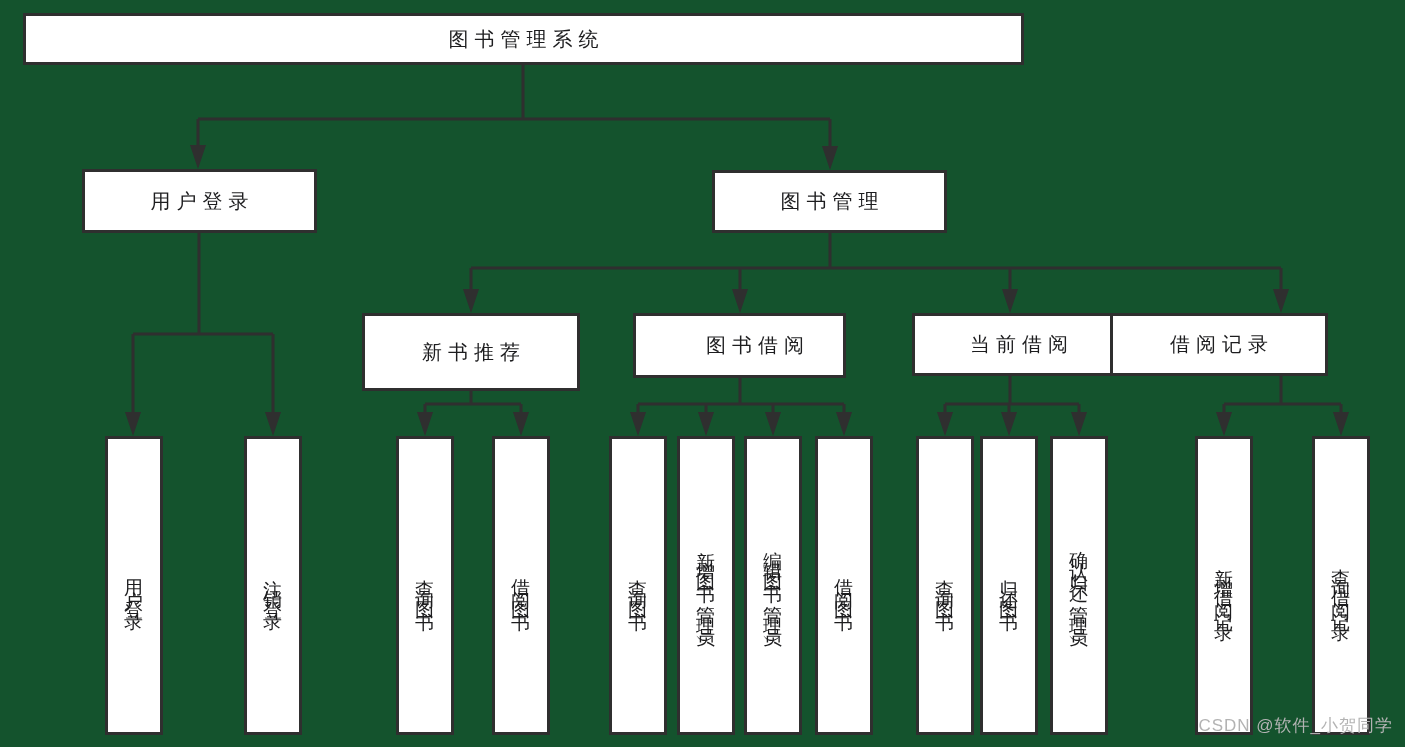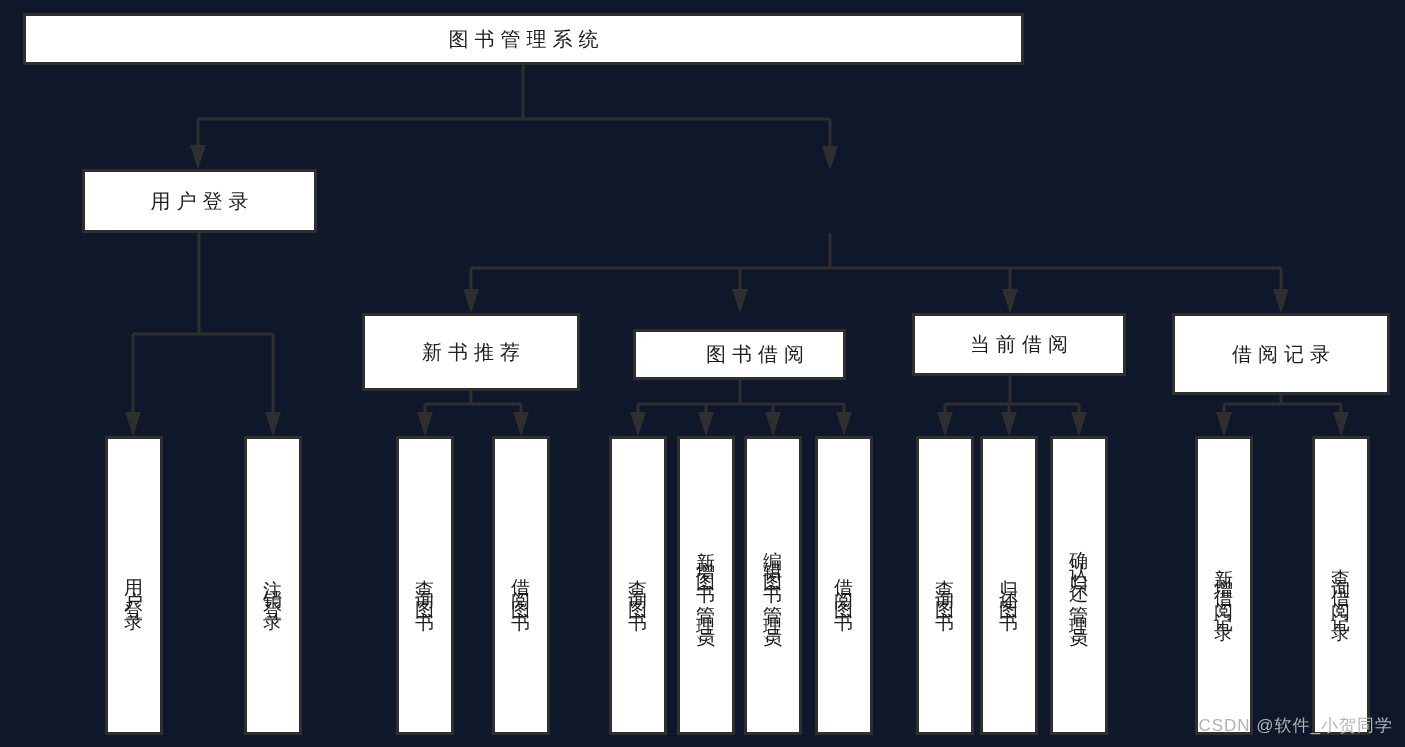--- a/index.html
+++ b/index.html
@@ -5,21 +5,21 @@
   html, body {
     margin: 0;
     padding: 0;
     background: #ffffff;
     font-family: "Liberation Sans", sans-serif;
   }
   .stage {
     position: relative;
     width: 1405px;
     height: 747px;
-    background: #0f172a;
+    background: #14532d;
     overflow: hidden;
   }
   .connectors {
     position: absolute;
     left: 0;
     top: 0;
     z-index: 1;
   }
   .box {
     position: absolute;
@@ -91,25 +91,26 @@
       <polygon points="1001,412 1017,412 1009,436"></polygon>
       <polygon points="1071,412 1087,412 1079,436"></polygon>
       <polygon points="1216,412 1232,412 1224,436"></polygon>
       <polygon points="1333,412 1349,412 1341,436"></polygon>
     </g>
   </svg>
 
   <div class="box hbox" style="left:23px; top:13px; width:1001px; height:52px;">图书管理系统</div>
 
   <div class="box hbox" style="left:82px; top:169px; width:235px; height:64px;">用户登录</div>
+  <div class="box hbox" style="left:712px; top:170px; width:235px; height:63px;">图书管理</div>
 
   <div class="box hbox" style="left:362px; top:313px; width:218px; height:78px;">新书推荐</div>
-  <div class="box hbox" style="left:633px; top:329px; width:213px; height:51px;padding-left:31px;">图书借阅</div>
+  <div class="box hbox" style="left:633px; top:313px; width:213px; height:65px;padding-left:31px;">图书借阅</div>
   <div class="box hbox" style="left:903px; top:313px; width:214px; height:63px;margin-left:9px;">当前借阅</div>
-  <div class="box hbox" style="left:1172px; top:313px; width:218px; height:82px;">借阅记录</div>
+  <div class="box hbox" style="left:1110px; top:313px; width:218px; height:63px;">借阅记录</div>
 
   <div class="box vbox" style="left:105px;">用户登录</div>
   <div class="box vbox" style="left:244px;">注销登录</div>
 
   <div class="box vbox" style="left:396px;">查询图书</div>
   <div class="box vbox" style="left:492px;">借阅图书</div>
 
   <div class="box vbox" style="left:609px;">查询图书</div>
   <div class="box vbox" style="left:677px;">新增图书（管理员）</div>
   <div class="box vbox" style="left:744px;">编辑图书（管理员）</div>

